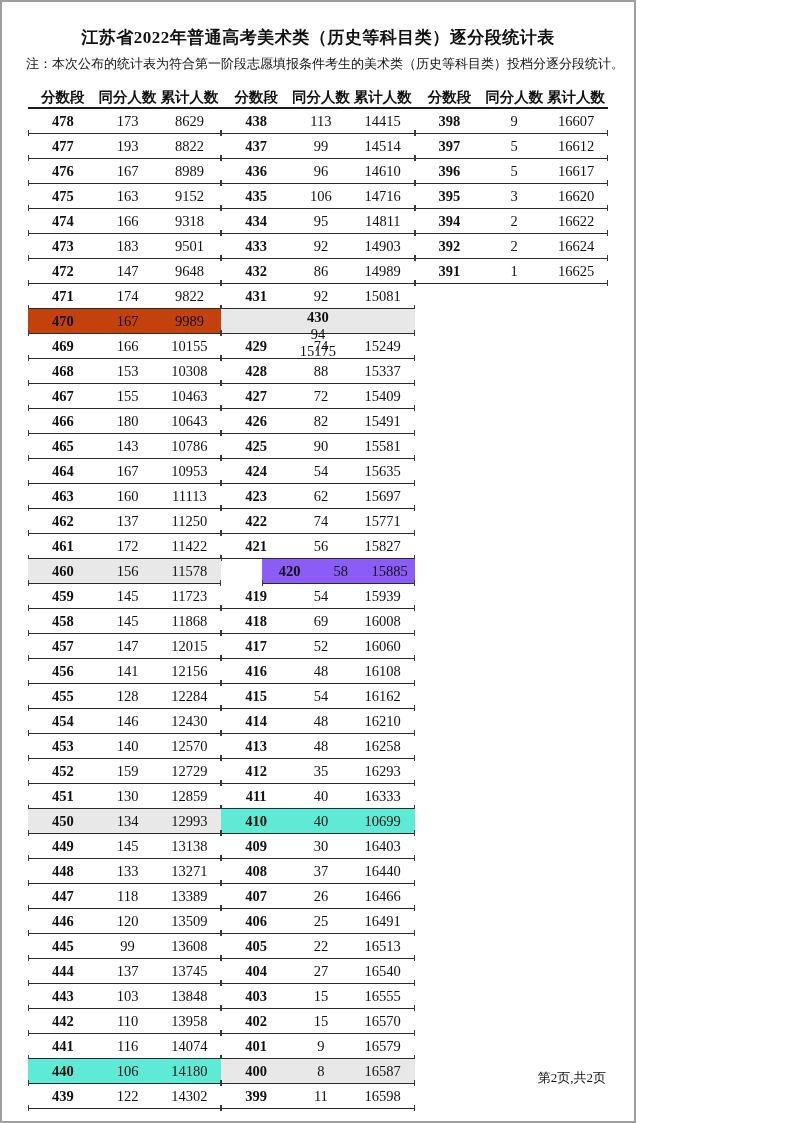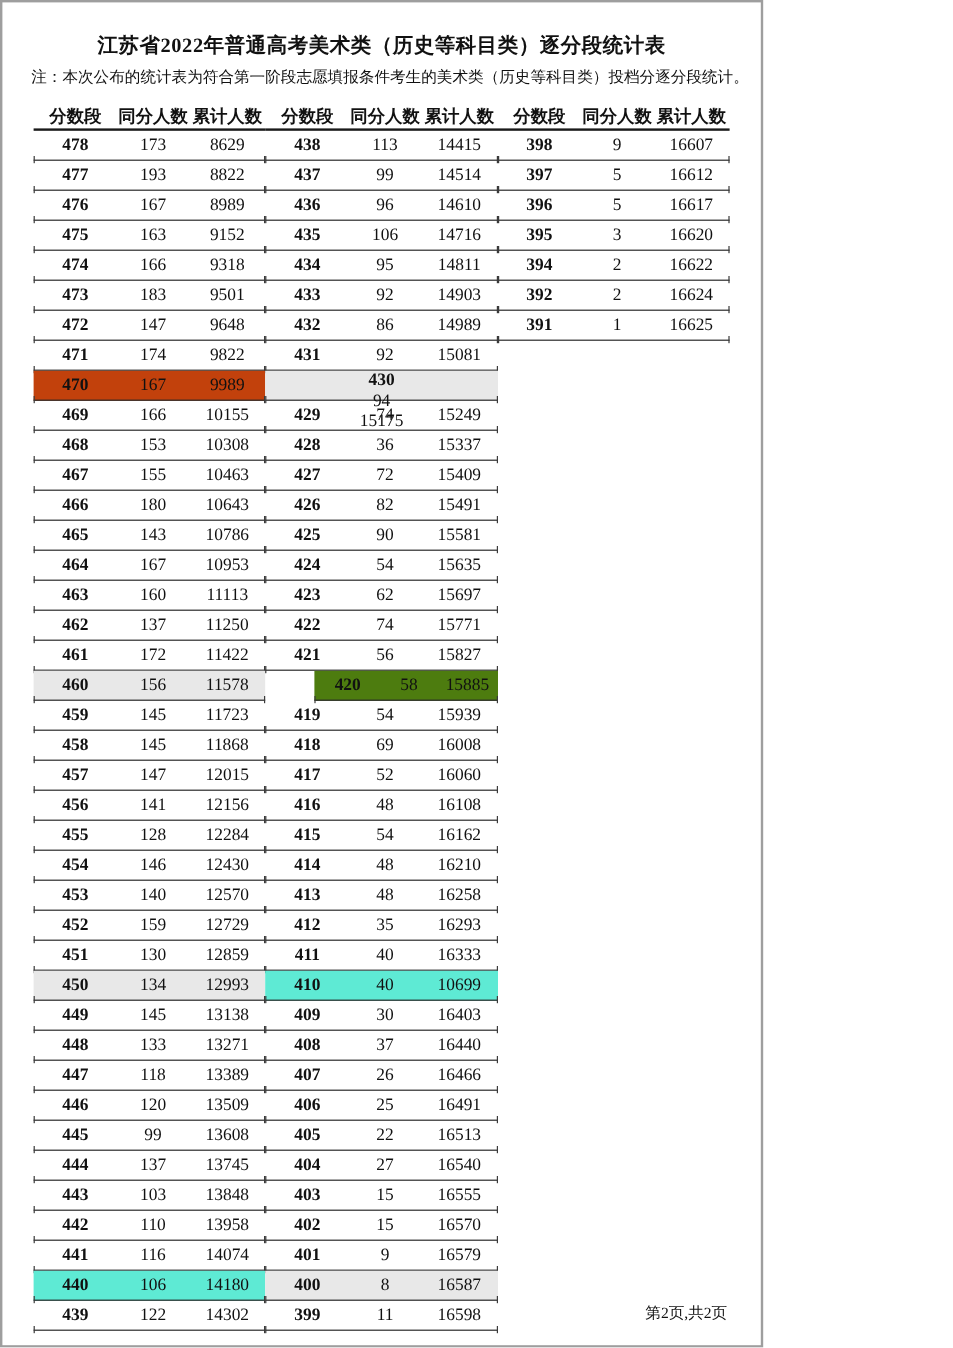--- a/index.html
+++ b/index.html
@@ -55,21 +55,21 @@
   }
   .row::before{left:0;}
   .row::after{right:0;}
   .row.hl{background:#e8e8e8;}
   .c1{width:36%;text-align:center;font-weight:bold;}
   .c2{width:31%;text-align:center;}
   .c3{width:33%;text-align:center;}
   .thead .c1,.thead .c2,.thead .c3{font-weight:bold;}
   .footer{
     position:absolute;
-    right:28px;bottom:18px;
+    right:28px;bottom:34px;
     font-size:13px;
   }
 </style>
 </head>
 <body>
 
 <div class="page">
   <h1 class="title">江苏省2022年普通高考美术类（历史等科目类）逐分段统计表</h1>
   <p class="note">注：本次公布的统计表为符合第一阶段志愿填报条件考生的美术类（历史等科目类）投档分逐分段统计。</p>
 
@@ -337,21 +337,21 @@
     <span class="c2">94</span>
     <span class="c3">15175</span>
   </div>
           <div class="row">
     <span class="c1">429</span>
     <span class="c2">74</span>
     <span class="c3">15249</span>
   </div>
           <div class="row">
     <span class="c1">428</span>
-    <span class="c2">36</span>
+    <span class="c2">88</span>
     <span class="c3">15337</span>
   </div>
           <div class="row">
     <span class="c1">427</span>
     <span class="c2">72</span>
     <span class="c3">15409</span>
   </div>
           <div class="row">
     <span class="c1">426</span>
     <span class="c2">82</span>
@@ -375,21 +375,21 @@
           <div class="row">
     <span class="c1">422</span>
     <span class="c2">74</span>
     <span class="c3">15771</span>
   </div>
           <div class="row">
     <span class="c1">421</span>
     <span class="c2">56</span>
     <span class="c3">15827</span>
   </div>
-          <div class="row hl" style="background: #4d7c0f; margin-left: 41px;">
+          <div class="row hl" style="background: #8b5cf6; margin-left: 41px;">
     <span class="c1">420</span>
     <span class="c2">58</span>
     <span class="c3">15885</span>
   </div>
           <div class="row">
     <span class="c1">419</span>
     <span class="c2">54</span>
     <span class="c3">15939</span>
   </div>
           <div class="row">

